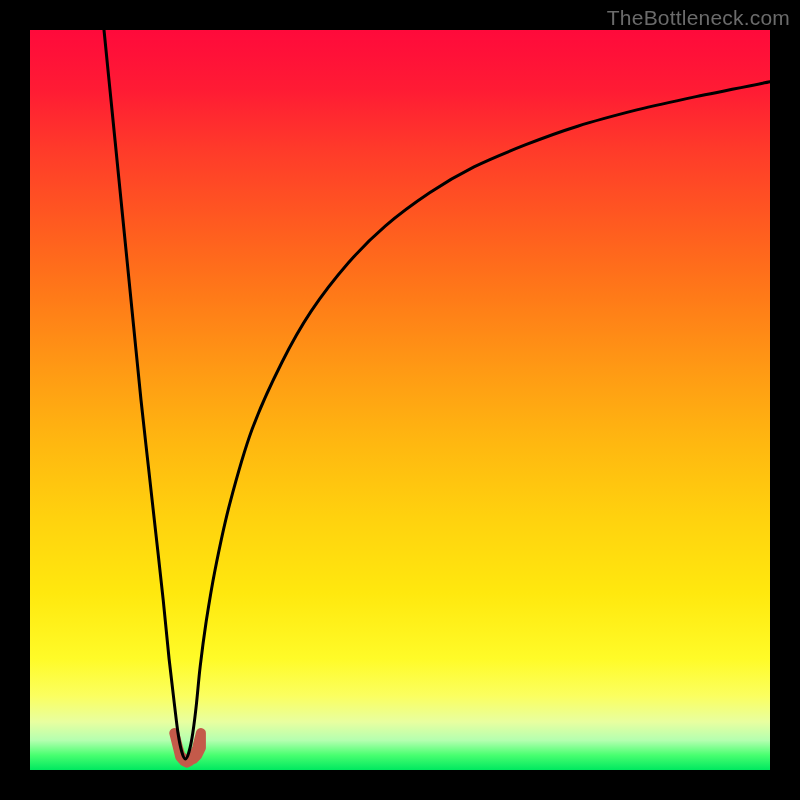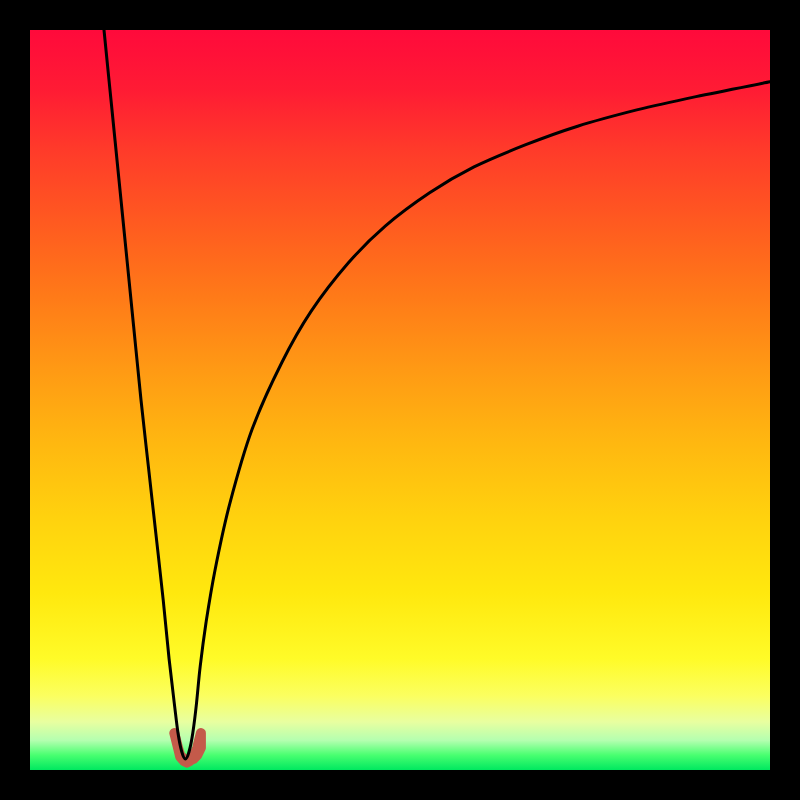--- a/index.html
+++ b/index.html
@@ -64,13 +64,14 @@
 </head>
 <body>
 
 <div class="frame">
   <div class="plot">
     <svg class="curve" viewBox="0 0 740 740" preserveAspectRatio="none">
       <path id="marker-path" fill="#c45a4a" stroke="#c45a4a" stroke-width="10" stroke-linejoin="round" stroke-linecap="round" d="M144.3 703.0 L148.0 717.8 L150.2 726.7 L153.9 731.1 L156.9 732.6 L159.8 731.1 L163.5 726.7 L167.2 717.8 L170.9 703.0 L170.9 717.8 L167.2 725.2 L163.5 728.9 L159.8 730.4 L156.9 730.4 L153.9 728.9 L150.2 725.2 L148.0 717.8 L144.3 703.0 L144.3 703.0 Z"></path>
       <path id="curve-path" fill="none" stroke="#000000" stroke-width="3" stroke-linecap="round" stroke-linejoin="round" d="M 74.0 0.0 C 75.2 12.3, 78.9 49.3, 81.4 74.0 C 83.9 98.7, 86.3 123.3, 88.8 148.0 C 91.3 172.7, 93.7 197.3, 96.2 222.0 C 98.7 246.7, 101.1 271.3, 103.6 296.0 C 106.1 320.7, 108.5 346.6, 111.0 370.0 C 113.5 393.4, 115.9 414.4, 118.4 436.6 C 120.9 458.8, 123.3 481.0, 125.8 503.2 C 128.3 525.4, 131.0 548.8, 133.2 569.8 C 135.4 590.8, 137.3 611.7, 139.1 629.0 C 141.0 646.3, 142.8 661.1, 144.3 673.4 C 145.8 685.7, 146.8 695.0, 148.0 703.0 C 149.2 711.0, 150.5 717.2, 151.7 721.5 C 152.9 725.8, 154.2 728.9, 155.4 728.9 C 156.6 728.9, 157.9 725.8, 159.1 721.5 C 160.3 717.2, 161.6 711.0, 162.8 703.0 C 164.0 695.0, 165.3 684.5, 166.5 673.4 C 167.7 662.3, 168.6 650.0, 170.2 636.4 C 171.8 622.8, 173.7 608.0, 176.1 592.0 C 178.6 576.0, 181.1 559.9, 185.0 540.2 C 188.9 520.5, 193.6 497.0, 199.8 473.6 C 206.0 450.2, 213.4 423.0, 222.0 399.6 C 230.6 376.2, 241.7 352.7, 251.6 333.0 C 261.5 313.3, 270.1 297.8, 281.2 281.2 C 292.3 264.6, 305.9 247.3, 318.2 233.1 C 330.5 218.9, 341.6 207.8, 355.2 196.1 C 368.8 184.4, 384.8 172.7, 399.6 162.8 C 414.4 152.9, 428.0 144.9, 444.0 136.9 C 460.0 128.9, 478.5 121.5, 495.8 114.7 C 513.1 107.9, 529.1 102.0, 547.6 96.2 C 566.1 90.4, 587.1 84.9, 606.8 79.9 C 626.5 75.0, 643.8 71.3, 666.0 66.6 C 688.2 61.9, 727.7 54.3, 740.0 51.8"></path>
     </svg>
   </div>
+  <div class="watermark">TheBottleneck.com</div>
 </div>
 
 </body></html>

